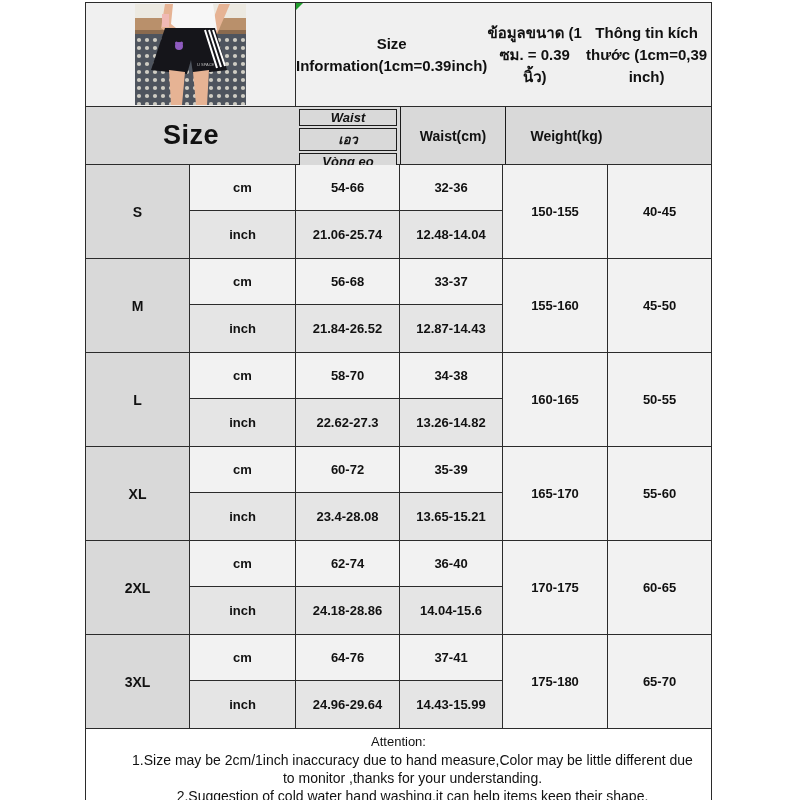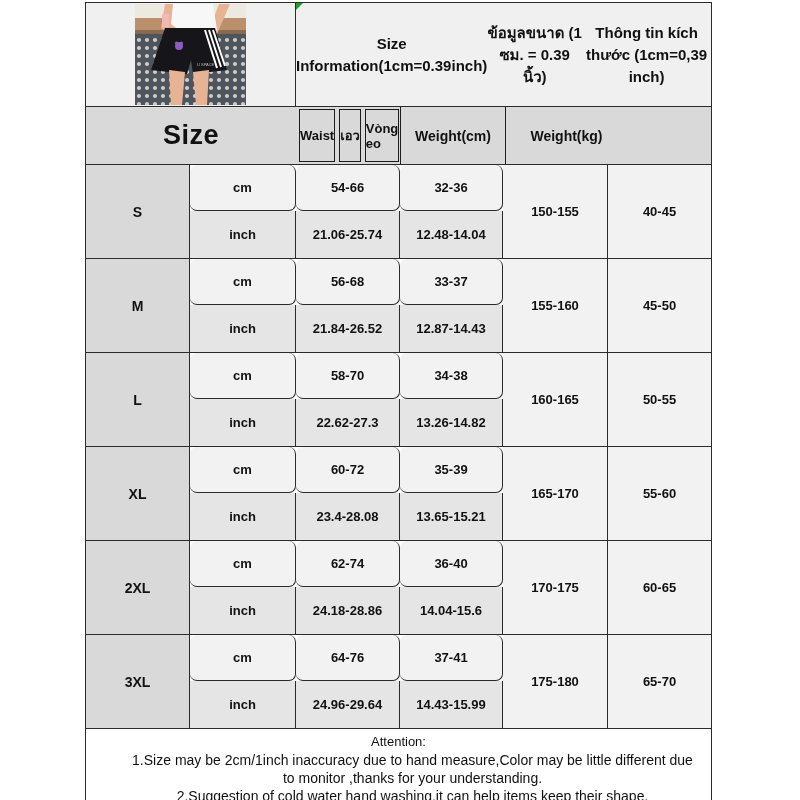--- a/index.html
+++ b/index.html
@@ -13,40 +13,40 @@
   .top-left { width:210px; border-right:1px solid #2b2b2b; display:flex; align-items:center; justify-content:center; background:#f0f0f0; }
   .top-right { flex:1; position:relative; display:flex; align-items:center; justify-content:center; background:#f0f0f0; }
   .top-right .line { font-weight:bold; font-size:15px; line-height:22px; text-align:center; }
   .corner-marker { position:absolute; top:0; left:0; width:0; height:0;
                    border-top:7px solid #1f9d2c; border-right:7px solid transparent; }
 
   
   .thead { display:flex; height:58px; background:#d9d9d9; border:1px solid #2b2b2b; border-top:none; }
   .th-size { width:210px; display:flex; align-items:center; justify-content:center;
              font-weight:bold; font-size:27px; letter-spacing:0.5px; }
-  .th-stack { width:104px; display:flex; flex-direction:row; padding:1px; }
+  .th-stack { width:104px; display:flex; flex-direction:column; padding:1px;font-style:italic; }
   .th-stack.len { width:103px; }
   .th-box { flex:1; margin:1px 2px; border:1px solid #1c1c1c; background:#d9d9d9;
             display:flex; align-items:center; justify-content:center;
             font-weight:bold; font-size:13px; }
   .th-span { display:flex; align-items:center; justify-content:center; font-weight:bold; font-size:14px; }
   .th-height { width:105px; border-left:1px solid #1c1c1c; }
   .th-weight { width:122px; border-left:1px solid #1c1c1c; }
 
   
   .tbody { border:1px solid #2b2b2b; border-top:none; }
   .block { display:grid; grid-template-columns:104px 106px 104px 103px 105px 103px;
            grid-template-rows:46px 47px; }
   .block + .block { border-top:1px solid #2b2b2b; }
   .cell { display:flex; align-items:center; justify-content:center; font-size:13px; }
   .bdr { border-right:1px solid #2b2b2b; }
   .mid { border-bottom:1px solid #2b2b2b; }
   .span2 { grid-row:span 2; }
   .size-cell { background:#d9d9d9; font-weight:bold; font-size:14px; }
-  .cm-row { background:#f2f2f2;border-radius:7px; }
+  .cm-row { background:#f2f2f2; }
   .inch-row { background:#e5e5e5; }
   .unit { font-weight:bold; }
   .val { font-weight:bold; }
   .hw-cell { background:#f2f2f2; font-weight:bold; }
 
   
   .attention { border:1px solid #2b2b2b; border-top:none; background:#fff;
                padding:4px 15px 10px; text-align:center; }
   .attention .att-title { font-size:13px; line-height:18px; }
   .attention .att-line { font-size:14px; line-height:18px;margin-left:28px; }
@@ -95,21 +95,21 @@
       </div>
     </div>
 
     <div class="thead">
       <div class="th-size">Size</div>
       <div class="th-stack">
         <div class="th-box">Waist</div>
         <div class="th-box">เอว</div>
         <div class="th-box">Vòng eo</div>
       </div>
-      <div class="th-span th-height">Weight(cm)</div>
+      <div class="th-span th-height">Waist(cm)</div>
       <div class="th-span th-weight">Weight(kg)</div>
     </div>
 
     <div class="tbody">
       <div class="block">
         <div class="cell bdr span2 size-cell">S</div>
         <div class="cell bdr mid cm-row unit">cm</div>
         <div class="cell bdr mid cm-row val">54-66</div>
         <div class="cell bdr mid cm-row val">32-36</div>
         <div class="cell bdr span2 hw-cell">150-155</div>

